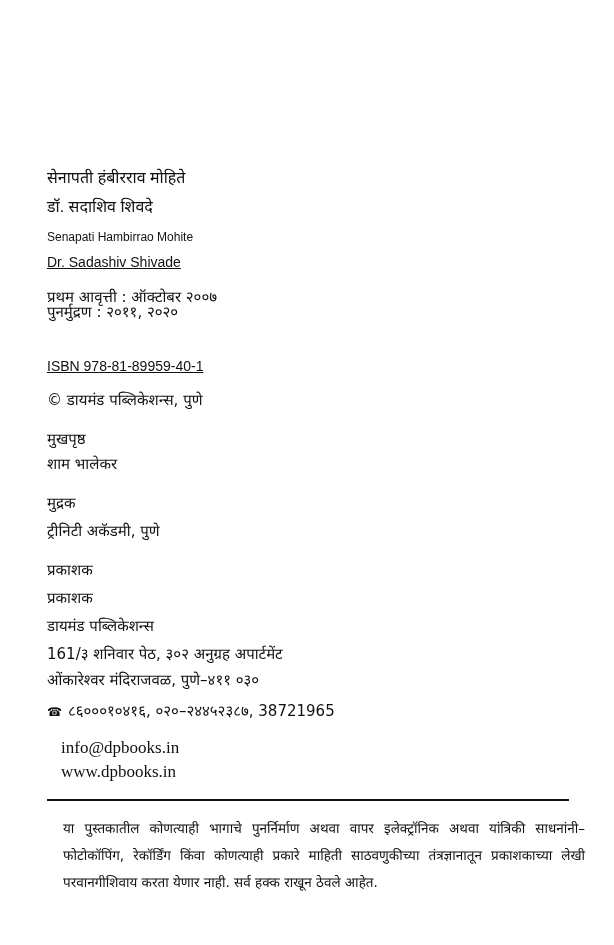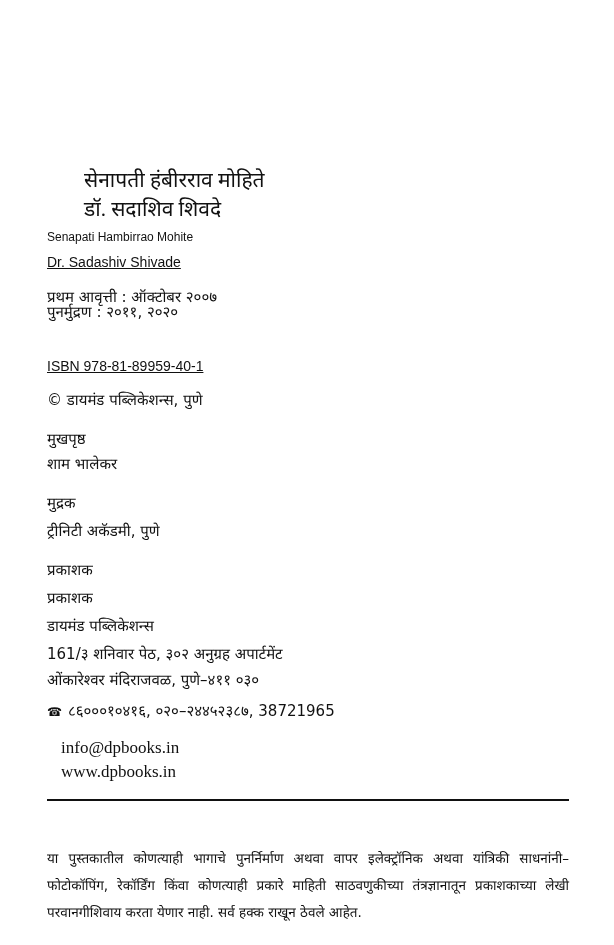--- a/index.html
+++ b/index.html
@@ -1,27 +1,27 @@
 <!DOCTYPE html>
 <html><head>
 <meta charset="utf-8">
 <style>
   html, body { margin: 0; padding: 0; background: #ffffff; }
   body { width: 614px; height: 945px; position: relative; overflow: hidden; color: #111111;
          font-family: "DejaVu Sans", sans-serif; }
   .page { position: absolute; left: 47px; top: 0; width: 522px; }
   .line { position: absolute; left: 0; white-space: nowrap; line-height: 1; }
   .dev { font-family: "DejaVu Sans", sans-serif; font-size: 15px; }
-  .dev-lg { font-family: Liberation Serif, serif; font-size: 21px; margin-left: 37px; }
+  .dev-lg { font-family: Liberation Sans, sans-serif; font-size: 16px; }
   .lat { font-family: "Liberation Sans", sans-serif; font-size: 12px; }
   .lat-sm { font-family: "Liberation Sans", sans-serif; font-size: 14px; text-decoration: underline; }
   .serif { font-family: "Liberation Serif", serif; font-size: 17px; margin-left: 14px; }
   .rule { position: absolute; left: 0; top: 799px; width: 522px; height: 2px; background: #111111; }
-  .para { position: absolute; left: 0; top: 815px; width: 522px; font-size: 13.5px; line-height: 27px;
-          text-align: justify; text-align-last: left; margin-top: 30px; }
+  .para { position: absolute; left: 16px; top: 815px; width: 522px; font-size: 13.5px; line-height: 27px;
+          text-align: justify; text-align-last: left; }
   .phone-icon { font-size: 12px; margin-right: 6px; }
 </style>
 </head>
 <body>
 
 <div class="page">
   <div class="line dev-lg" style="top:170px">सेनापती हंबीरराव मोहिते</div>
   <div class="line dev-lg" style="top:199px">डॉ. सदाशिव शिवदे</div>
   <div class="line lat" style="top:231px">Senapati Hambirrao Mohite</div>
   <div class="line lat-sm" style="top:255px">Dr. Sadashiv Shivade</div>

